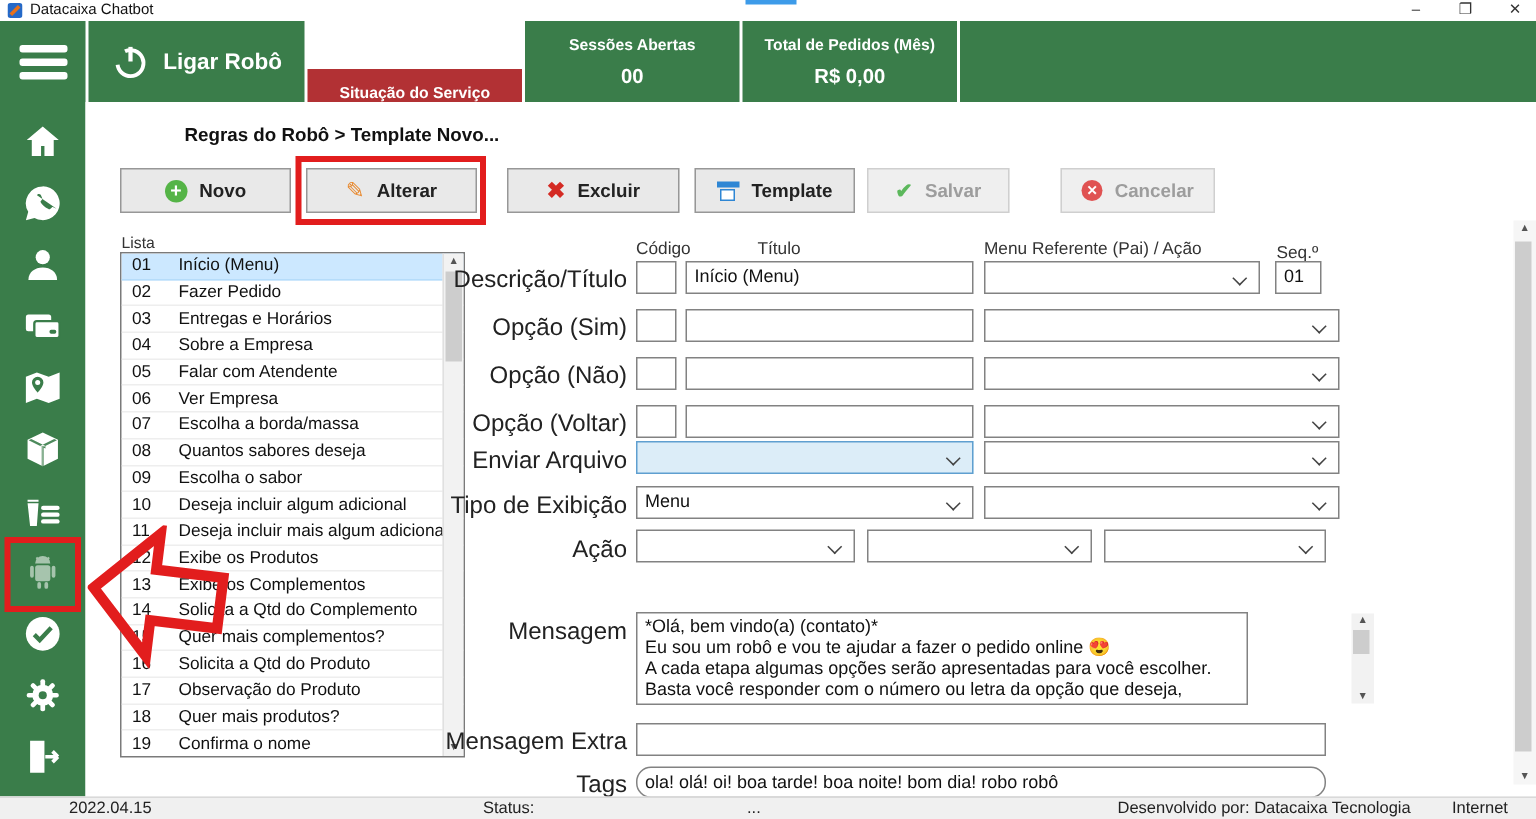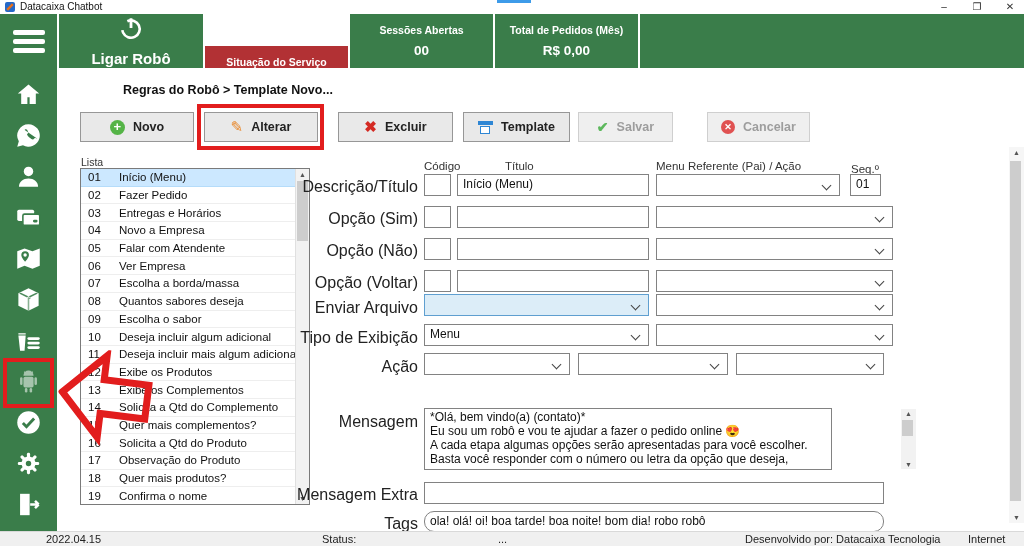--- a/index.html
+++ b/index.html
@@ -12,21 +12,21 @@
   .app-icon { position:absolute; left:5px; top:2px; width:10px; height:10px; }
   .title-text { position:absolute; left:20px; top:1px; font-size:10px; color:#111; }
   .win-ctrl { position:absolute; top:0px; width:28px; height:13px; text-align:center; font-size:10px; color:#333; line-height:13px; cursor:default; }
   .blue-strip { position:absolute; left:497px; top:0; width:34px; height:3px; background:#3d9be9; }
 
   
   .header { position:absolute; left:0; top:14px; width:1024px; height:54px; background:#fff; display:flex; }
   .hblock { background:var(--green); height:54px; margin-right:2px; color:#fff; }
   .hamburger { width:57px; display:flex; flex-direction:column; justify-content:center; align-items:center; gap:4px; }
   .hamburger i { display:block; width:32px; height:5px; border-radius:2px; background:#fff; }
-  .power-btn { width:144px; display:flex; align-items:center; justify-content:center; gap:9px; font-weight:bold; font-size:15px;flex-direction:column; }
+  .power-btn { width:144px; display:flex; align-items:center; justify-content:center; gap:9px; font-weight:bold; font-size:15px; }
   .panel { width:143px; display:flex; flex-direction:column; align-items:center; justify-content:center; gap:7px; }
   .panel .ptitle { font-size:10.5px; font-weight:bold; }
   .panel .pvalue { font-size:13.5px; font-weight:bold; }
   .panel.red { background:var(--red);margin-top:32px; }
   .hfill { flex:1; margin-right:0; }
 
   
   .sidebar { position:absolute; left:0; top:68px; width:57px; height:463px; background:var(--green);
              display:flex; flex-direction:column; align-items:center; padding-top:12px; gap:13px; }
   .side-ic { width:30px; height:28px; display:flex; align-items:center; justify-content:center; }
@@ -255,21 +255,21 @@
         <div class="lrow">
           <span class="num">02</span>
           <span>Fazer Pedido</span>
         </div>
         <div class="lrow">
           <span class="num">03</span>
           <span>Entregas e Horários</span>
         </div>
         <div class="lrow">
           <span class="num">04</span>
-          <span>Novo a Empresa</span>
+          <span>Sobre a Empresa</span>
         </div>
         <div class="lrow">
           <span class="num">05</span>
           <span>Falar com Atendente</span>
         </div>
         <div class="lrow">
           <span class="num">06</span>
           <span>Ver Empresa</span>
         </div>
         <div class="lrow">

